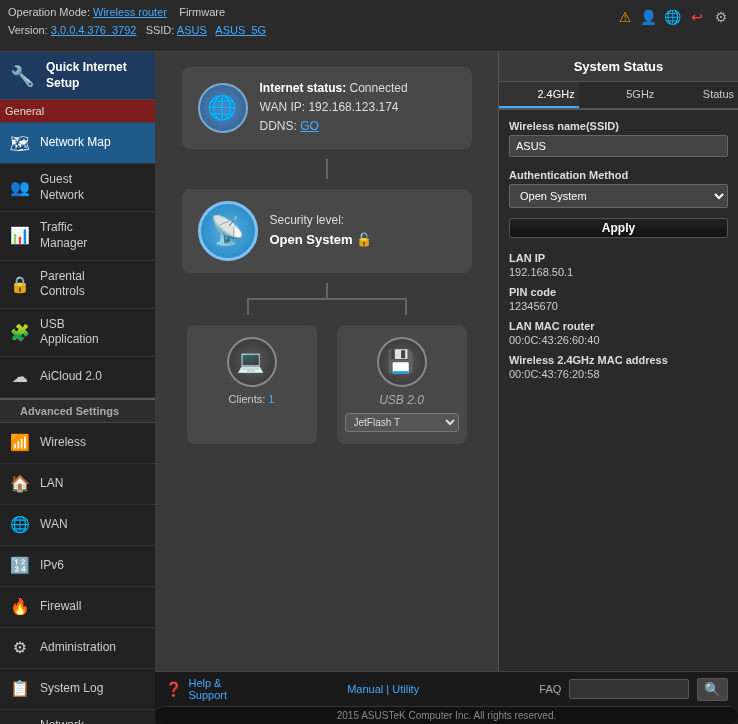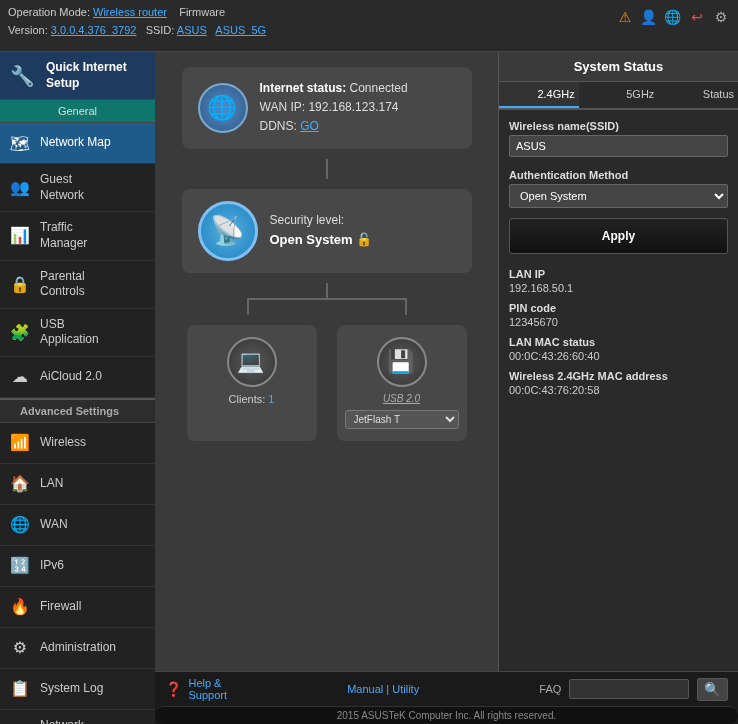--- a/index.html
+++ b/index.html
@@ -88,23 +88,22 @@
       width: 30px;
       text-align: center;
     }
     .qis-label {
       color: #fff;
       font-size: 12px;
       font-weight: bold;
       line-height: 1.3;
     }
     .general-header {
-      background: #0f766e;
+      background: #7f1d1d;
       color: #ddd;
-      text-align: center;
       padding: 5px;
       font-size: 11px;
       border-bottom: 1px solid #444;
     }
     .sidebar-item {
       display: flex;
       align-items: center;
       gap: 8px;
       padding: 8px 8px;
       cursor: pointer;
@@ -263,24 +262,23 @@
     .device-dropdown {
       width: 100%;
       background: #555;
       border: 1px solid #777;
       color: #ddd;
       font-size: 10px;
       padding: 2px 4px;
       border-radius: 3px;
     }
     .device-label-small {
-      font-size: 10px;
+      font-size: 12px;
       color: #aaa;
       font-style: italic;
-      text-decoration: underline;
     }
 
     
     .system-status-panel {
       width: 240px;
       background: #2a2a2a;
       display: flex;
       flex-direction: column;
       border-left: 1px solid #555;
       flex-shrink: 0;
@@ -344,21 +342,21 @@
       font-size: 11px;
       border-radius: 2px;
       margin-bottom: 4px;
       appearance: auto;
     }
     .ss-apply-btn {
       width: 100%;
       background: linear-gradient(to bottom, #222, #111);
       color: #fff;
       border: 1px solid #555;
-      padding: 10px;
+      padding: 2px;
       font-size: 12px;
       font-weight: bold;
       cursor: pointer;
       border-radius: 3px;
       margin: 6px 0;
     }
     .ss-info-label {
       color: #ddd;
       font-size: 11px;
       font-weight: bold;
@@ -619,21 +617,21 @@
             </select>
 
             <button class="ss-apply-btn">Apply</button>
 
             <div class="ss-info-label">LAN IP</div>
             <div class="ss-info-value">192.168.50.1</div>
 
             <div class="ss-info-label">PIN code</div>
             <div class="ss-info-value">12345670</div>
 
-            <div class="ss-info-label">LAN MAC status</div>
+            <div class="ss-info-label">LAN MAC router</div>
             <div class="ss-info-value">00:0C:43:26:60:40</div>
 
             <div class="ss-info-label">Wireless 2.4GHz MAC address</div>
             <div class="ss-info-value">00:0C:43:76:20:58</div>
           </div>
         </div>
 
       </div>
 
       <div class="bottom-bar">

